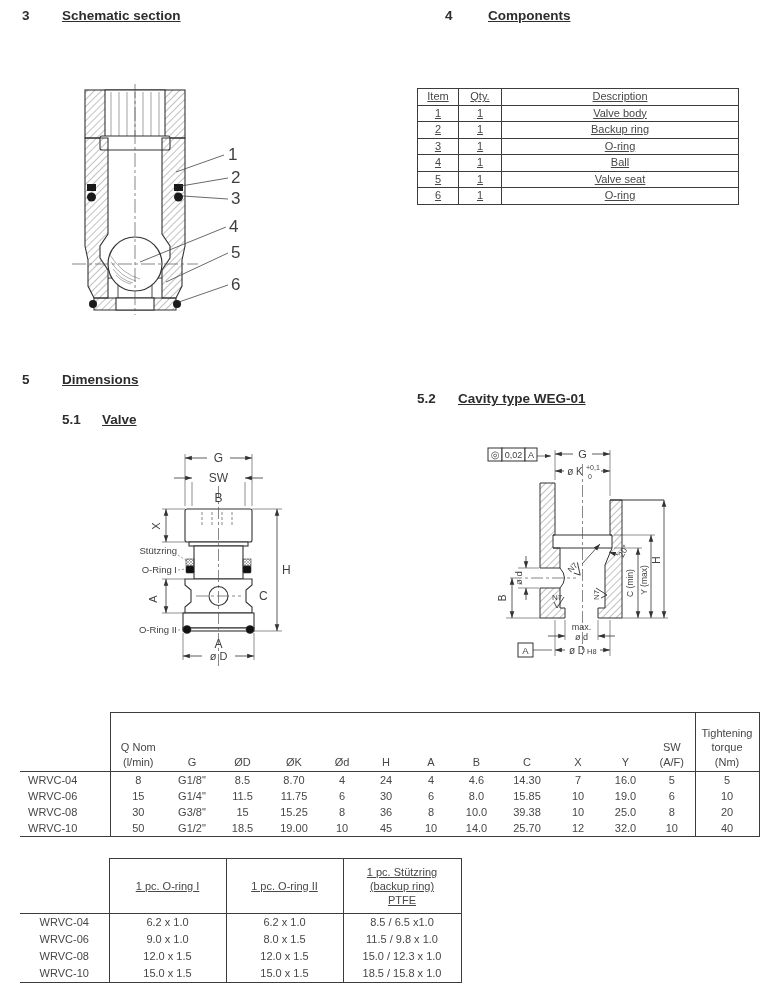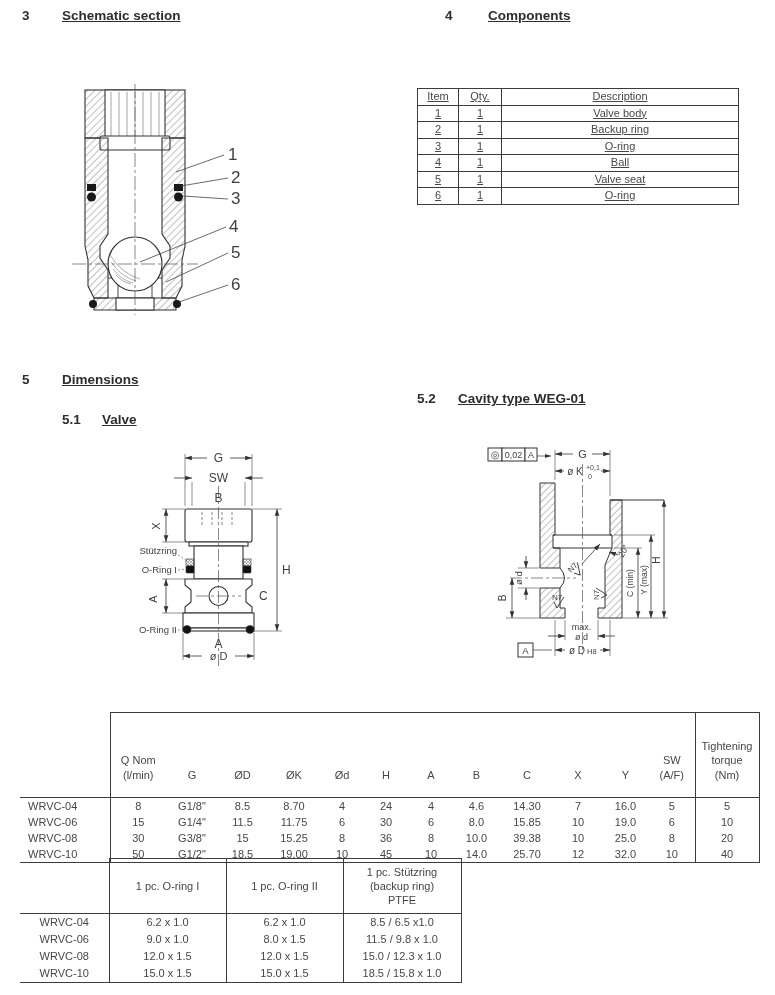--- a/index.html
+++ b/index.html
@@ -7,33 +7,33 @@
         font-family:"Liberation Sans", sans-serif;color:#3f3f3f;}
   .heading{position:absolute;font-size:13.5px;font-weight:bold;color:#2d2d2d;white-space:nowrap;text-decoration:underline;}
   .heading .hnum{display:inline-block;width:40px;}
   table{border-collapse:collapse;table-layout:fixed;font-size:11px;color:#474747;}
   
   .tbl-components{position:absolute;left:417px;top:88px;width:322px;}
   .tbl-components th,.tbl-components td{border:1px solid #3c3c3c;padding:0 4px;height:15.5px;
       text-align:center;font-weight:normal;line-height:15px;overflow:hidden;white-space:nowrap;text-decoration:underline;}
   
   .tbl-dims{position:absolute;left:20px;top:712px;width:739px;}
-  .tbl-dims th{font-weight:normal;vertical-align:bottom;height:54px;padding:15px 2px;
+  .tbl-dims th{font-weight:normal;vertical-align:bottom;height:54px;padding:2px 2px;
       text-align:center;white-space:pre-line;line-height:1.3;}
   .tbl-dims td{text-align:center;height:16px;line-height:16px;padding:0 2px;white-space:nowrap;overflow:hidden;}
   .tbl-dims td.model{text-align:left;padding-left:8px;}
   .tbl-dims .bl{border-left:1px solid #3c3c3c;}
   .tbl-dims .br{border-right:1px solid #3c3c3c;}
   .tbl-dims thead th.bt{border-top:1px solid #3c3c3c;}
   .tbl-dims thead th{border-bottom:1px solid #3c3c3c;}
   .tbl-dims tbody tr.last td{border-bottom:1px solid #3c3c3c;}
   
   .tbl-seals{position:absolute;left:20px;top:858px;width:441px;}
   .tbl-seals th{font-weight:normal;vertical-align:middle;height:52px;padding:1px 14px;
-      text-align:center;white-space:pre-line;line-height:1.3;}
+      text-align:center;white-space:pre-line;line-height:1.3;text-decoration:underline;}
   .tbl-seals td{text-align:center;height:17px;line-height:17px;padding:0 2px;white-space:nowrap;overflow:hidden;}
   .tbl-seals .bl{border-left:1px solid #3c3c3c;}
   .tbl-seals .br{border-right:1px solid #3c3c3c;}
   .tbl-seals thead th.bt{border-top:1px solid #3c3c3c;}
   .tbl-seals thead th{border-bottom:1px solid #3c3c3c;}
   .tbl-seals tbody tr.last td{border-bottom:1px solid #3c3c3c;}
   .drawing{position:absolute;}
   svg text{fill:#3f3f3f;font-family:"Liberation Sans", sans-serif;}
 </style>
 </head>

